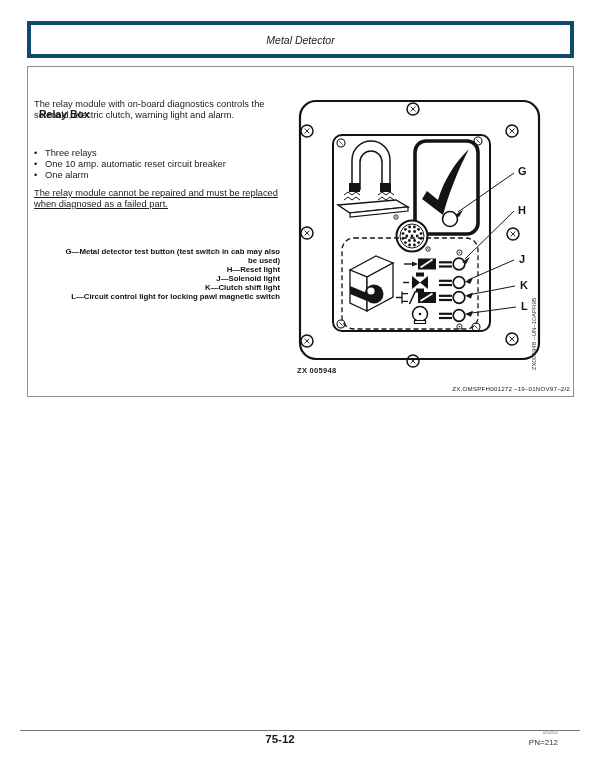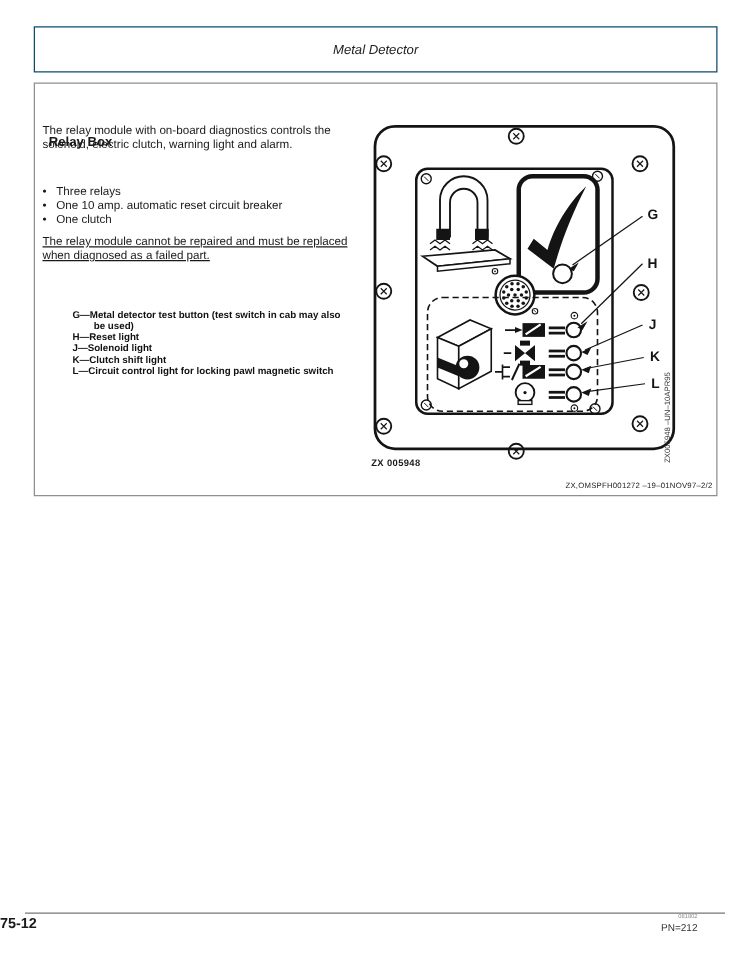--- a/index.html
+++ b/index.html
@@ -4,45 +4,45 @@
 <style>
   html,body{margin:0;padding:0;background:#ffffff;}
   .page{
     position:relative;width:600px;height:776px;background:#ffffff;
     font-family:"Liberation Sans","DejaVu Sans",sans-serif;color:#1a1a1a;
     overflow:hidden;
   }
   .abs{position:absolute;}
   .header-box{
     left:27px;top:21px;width:547px;height:37px;
-    border:1px solid #0c4a6e;box-sizing:border-box;
+    border:4px solid #0c4a6e;box-sizing:border-box;
     display:flex;align-items:center;justify-content:center;
   }
   .header-title{font-style:italic;font-size:10.5px;color:#222;}
   .content-box{
     left:27px;top:66px;width:547px;height:331px;
     border:1px solid #8f8f8f;box-sizing:border-box;
   }
   .article-heading{left:39px;top:76px;font-size:10.5px;font-weight:bold;margin-top:32px;}
   .para{left:34px;width:254px;font-size:9.3px;line-height:11px;}
   .p1{top:99px;}
   .p2{top:130px;}
   .p3{top:188px;text-decoration:underline;}
   .bullets{left:34px;top:148px;width:260px;font-size:9.3px;line-height:11px;}
   .bullet-item{display:flex;}
   .bullet-marker{width:11px;flex:0 0 11px;}
   .legend{
     left:58px;top:247px;width:222px;
-    font-size:7.8px;font-weight:bold;line-height:9px;color:#111;
+    font-size:7.8px;font-weight:bold;line-height:9px;color:#111;text-align:right;
   }
   .legend-item{padding-left:17px;text-indent:-17px;}
   .figure-caption{left:297px;top:366px;font-size:7.5px;font-weight:bold;letter-spacing:0.3px;}
   .doc-code{top:385px;right:30px;font-size:6.2px;color:#222;letter-spacing:0.2px;}
   .footer-rule{left:20px;top:730px;width:560px;border-top:1px solid #777;height:0;}
-  .page-number{left:0;top:733px;width:560px;text-align:left;font-size:11.5px;font-weight:bold;}
+  .page-number{left:0;top:733px;width:560px;text-align:center;font-size:11.5px;font-weight:bold;}
   .date-code{top:730px;right:42px;font-size:4.6px;color:#8a8a8a;}
   .pn-code{top:738px;right:42px;font-size:8px;color:#333;text-align:right;}
   svg text{font-family:"Liberation Sans","DejaVu Sans",sans-serif;}
 </style>
 </head>
 <body>
 
 <div class="page">
 
   <div class="abs header-box">
@@ -59,21 +59,21 @@
     <div class="bullet-item">
       <span class="bullet-marker">•</span>
       <span>Three relays</span>
     </div>
     <div class="bullet-item">
       <span class="bullet-marker">•</span>
       <span>One 10 amp. automatic reset circuit breaker</span>
     </div>
     <div class="bullet-item">
       <span class="bullet-marker">•</span>
-      <span>One clutch</span>
+      <span>One alarm</span>
     </div>
   </div>
 
   <div class="abs para p3">The relay module cannot be repaired and must be replaced when diagnosed as a failed part.</div>
 
   <div class="abs legend">
     <div class="legend-item">G—Metal detector test button (test switch in cab may also be used)</div>
     <div class="legend-item">H—Reset light</div>
     <div class="legend-item">J—Solenoid light</div>
     <div class="legend-item">K—Clutch shift light</div>

